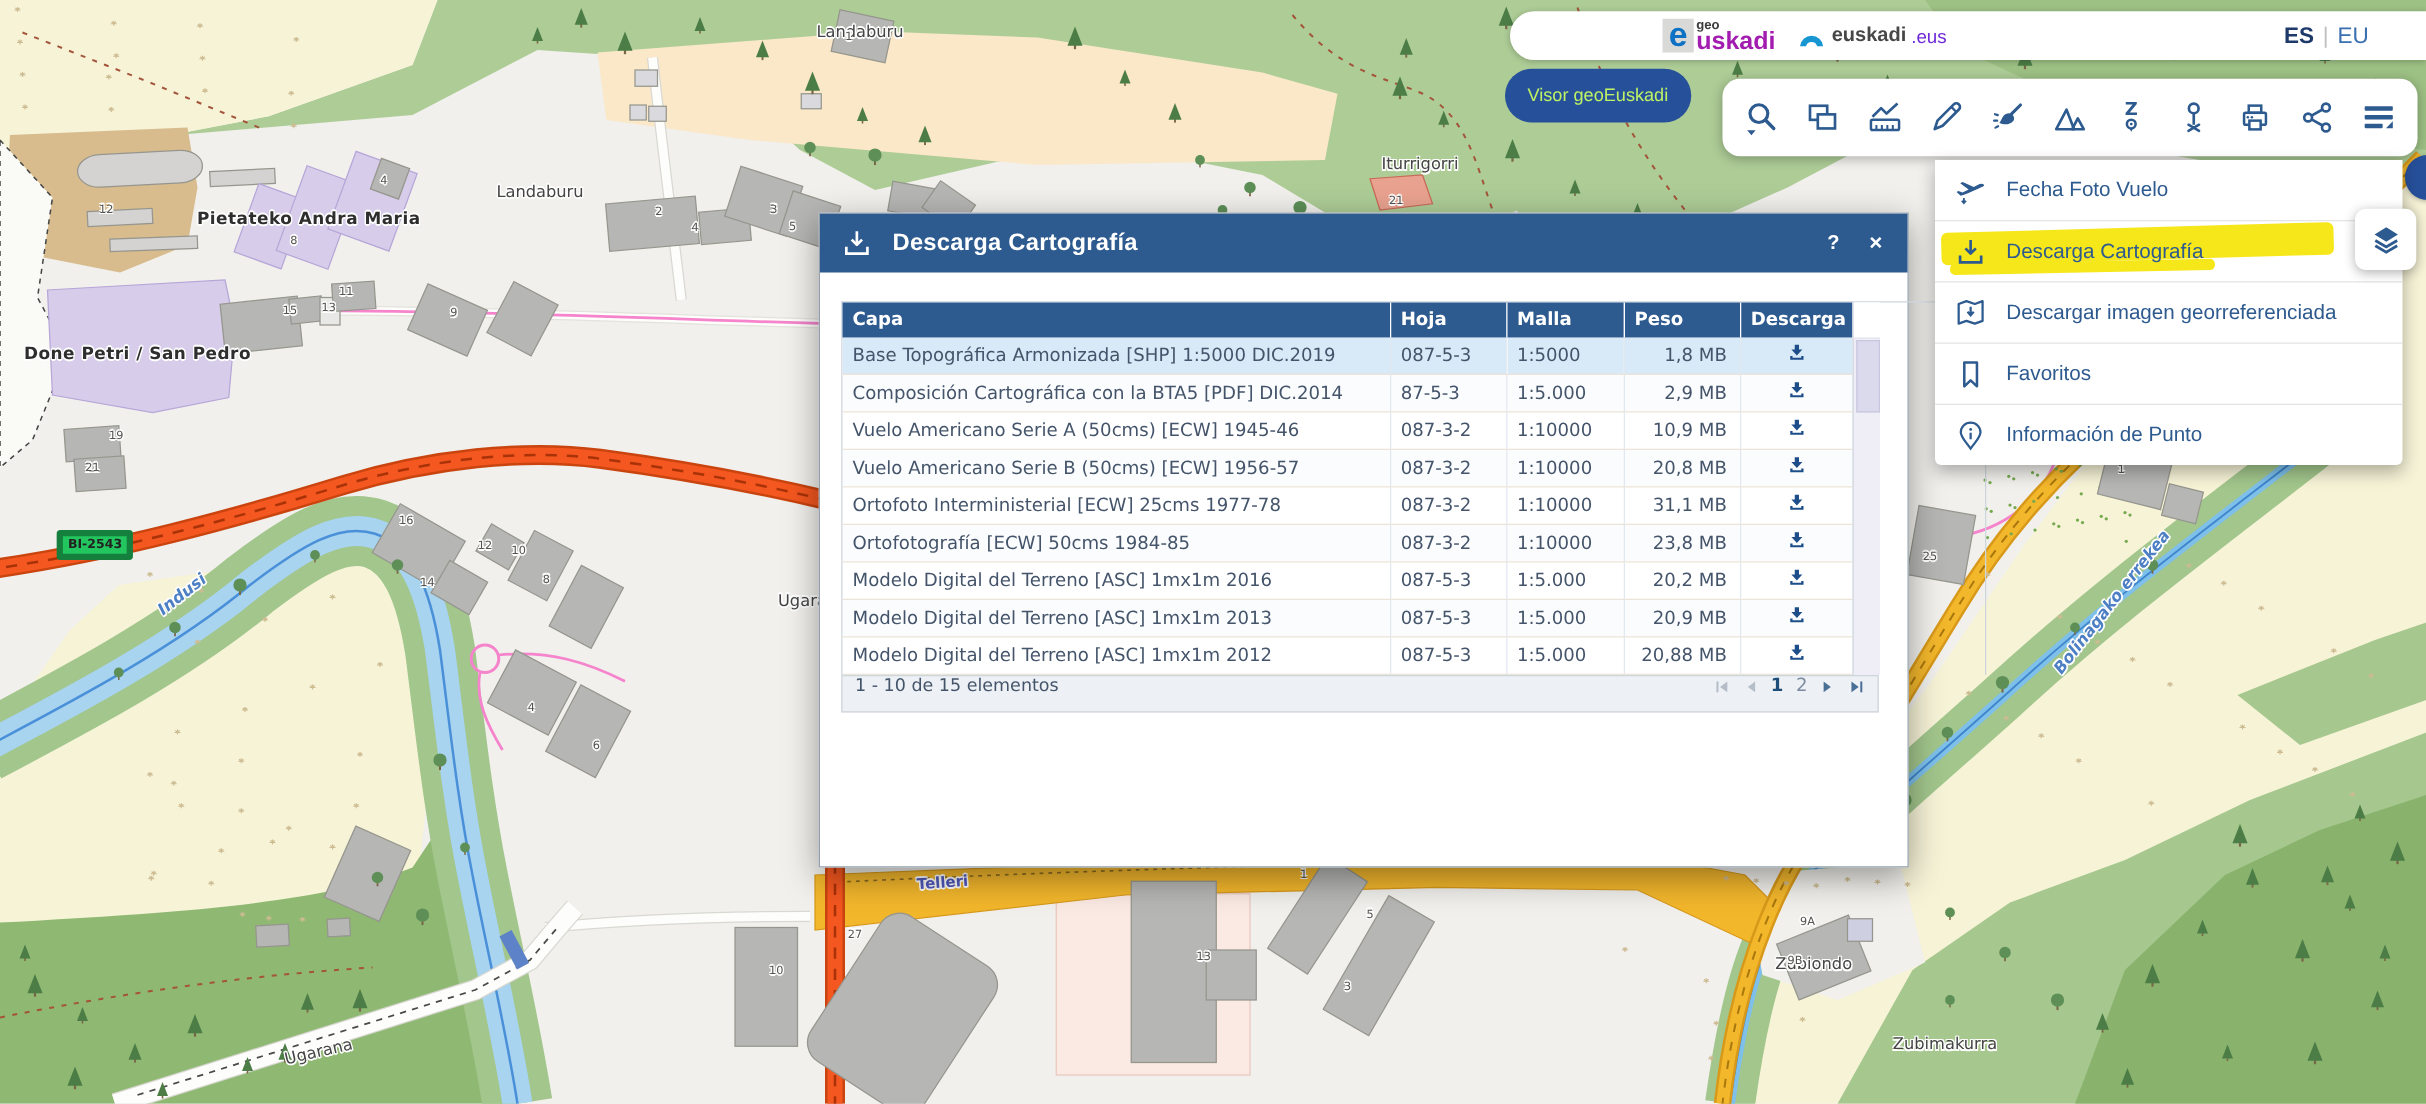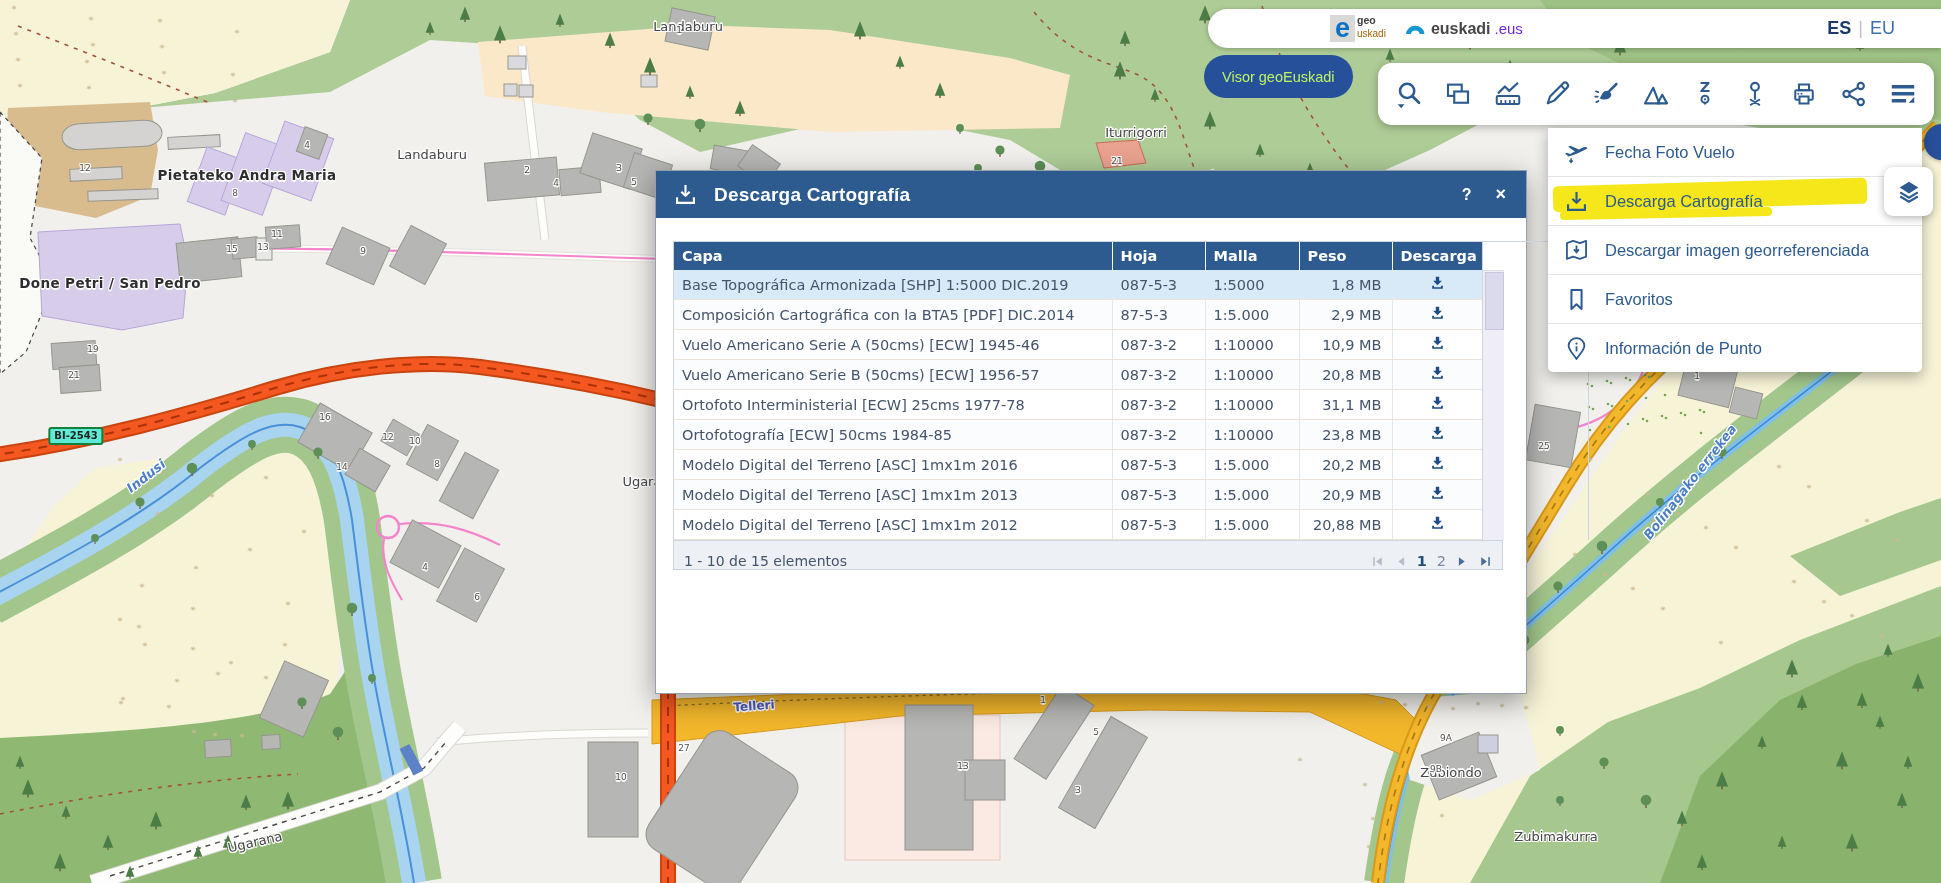--- a/index.html
+++ b/index.html
@@ -10,35 +10,35 @@
   #map-svg{position:absolute;left:0;top:0;}
   #map-labels{position:absolute;inset:0;pointer-events:none;}
   #map-labels .lbl{position:absolute;transform:translate(-50%,-50%) rotate(var(--r,0deg));
      white-space:nowrap;font-family:"DejaVu Sans",sans-serif;
      text-shadow:-1px -1px 0 #fff,1px -1px 0 #fff,-1px 1px 0 #fff,1px 1px 0 #fff,0 -1.5px 0 #fff,0 1.5px 0 #fff;}
   .lbl-place{font-size:13px;color:#454545;}
   .lbl-strong{font-size:13.5px;color:#2e2e2e;font-weight:600;letter-spacing:.4px;}
   .lbl-water{font-size:13px;color:#4d7fc4;font-style:italic;font-weight:600;}
   .lbl-street{font-size:12px;color:#5058bb;font-weight:600;}
   .lbl-num{font-size:9px;color:#55534f;text-shadow:0 0 2px #fff;}
-  .road-badge{position:absolute;transform:translate(-50%,-50%);background:#5eead4;border:2px solid #15803d;
+  .road-badge{position:absolute;transform:translate(-50%,-50%);background:#22c55e;border:5px solid #15803d;
      border-radius:3px;font-size:10px;font-weight:bold;color:#222;padding:1px 4px;line-height:12px;
      font-family:"DejaVu Sans",sans-serif;}
   
   .header-bar{position:absolute;left:1208px;top:9px;width:733px;height:39px;background:#fff;
      border-radius:22px 0 0 22px;box-shadow:0 1px 5px rgba(0,0,0,.25);display:flex;align-items:center;z-index:30;}
   .visor-pill{position:absolute;left:-4px;top:-2px;height:43px;padding:0 18px;border-radius:23px;
      background:#27509b;color:#bef264;font-size:14.5px;border:none;display:flex;align-items:center;cursor:pointer;margin-top:48px;}
   .logo-geo{margin-left:122px;display:flex;align-items:flex-start;cursor:pointer;}
   .logo-geo .e-box{width:25px;height:27px;background:#d9d9d7;display:flex;align-items:center;justify-content:center;}
   .logo-geo .e{font-size:27px;font-weight:bold;color:#0d72c4;line-height:25px;}
   .logo-geo .col{margin-left:2px;display:flex;flex-direction:column;}
   .logo-geo .geo{font-size:10.5px;color:#3c3c3c;line-height:11px;font-weight:600;}
-  .logo-geo .uskadi{font-size:10px;color:#a16207;line-height:15px;font-weight:normal;}
-  .logo-euskadi{margin-left:18px;display:flex;align-items:flex-start;gap:4px;cursor:pointer;}
+  .logo-geo .uskadi{font-size:20px;color:#a21caf;line-height:15px;font-weight:bold;}
+  .logo-euskadi{margin-left:18px;display:flex;align-items:flex-end;gap:4px;cursor:pointer;}
   .logo-euskadi .brand{font-size:16px;font-weight:bold;color:#474747;}
   .logo-euskadi .tld{font-size:15px;color:#6d28d9;}
   .lang{margin-left:auto;margin-right:46px;display:flex;align-items:center;gap:7px;font-size:18px;}
   .lang .es{color:#1d3a6b;font-weight:bold;cursor:pointer;}
   .lang .sep{color:#c0c0c0;}
   .lang .eu{color:#3a6fb0;cursor:pointer;}
   
   .toolbar{position:absolute;left:1378px;top:63px;width:544px;height:62px;background:#fff;border-radius:14px;
      box-shadow:0 2px 9px rgba(0,0,0,.28);display:flex;align-items:center;justify-content:space-around;
      padding:0 6px;z-index:31;}
@@ -88,21 +88,21 @@
   .tbl td.peso{text-align:right;padding:0 10px 0 0;}
   .tbl td.dl{text-align:center;padding:0;}
   .tbl tr.selected td{background:#d8e9f8;}
   .tbl tr:nth-child(even):not(.selected) td{background:#fbfcfd;}
   .dl-btn{background:none;border:none;cursor:pointer;color:#1d4e89;padding:0;line-height:0;}
   .dl-btn svg{width:17px;height:17px;}
   .scroll-strip{width:22px;background:#efeef7;border-left:1px solid #cfd6de;position:relative;box-sizing:border-box;}
   .scroll-strip .head{height:28px;background:#fff;border-bottom:1px solid #e0e0ea;}
   .scroll-thumb{position:absolute;left:2px;top:30px;width:17px;height:56px;background:#dbd9ec;border:1px solid #c9c6e0;}
   .tbl-footer{width:830px;height:30px;background:#edf0f4;border:1px solid #cdd5dd;box-sizing:border-box;
-     display:flex;align-items:flex-end;padding:0 10px;font-size:14px;color:#44546a;
+     display:flex;align-items:flex-start;padding:0 10px;font-size:14px;color:#44546a;
      font-family:"DejaVu Sans","Liberation Sans",sans-serif;}
   .pager{margin-left:auto;display:flex;align-items:center;gap:10px;}
   .pg-btn{background:none;border:none;padding:0;line-height:0;cursor:pointer;}
   .pg-btn svg{width:13px;height:13px;}
   .pg-dis{color:#b4bdc8;} .pg-en{color:#4a6f96;}
   .pg-num{font-size:14.5px;color:#7c8aa0;cursor:pointer;}
   .pg-num.current{color:#1d4e79;font-weight:bold;}
   .hidden-defs{position:absolute;width:0;height:0;overflow:hidden;}
 </style>
 </head>

